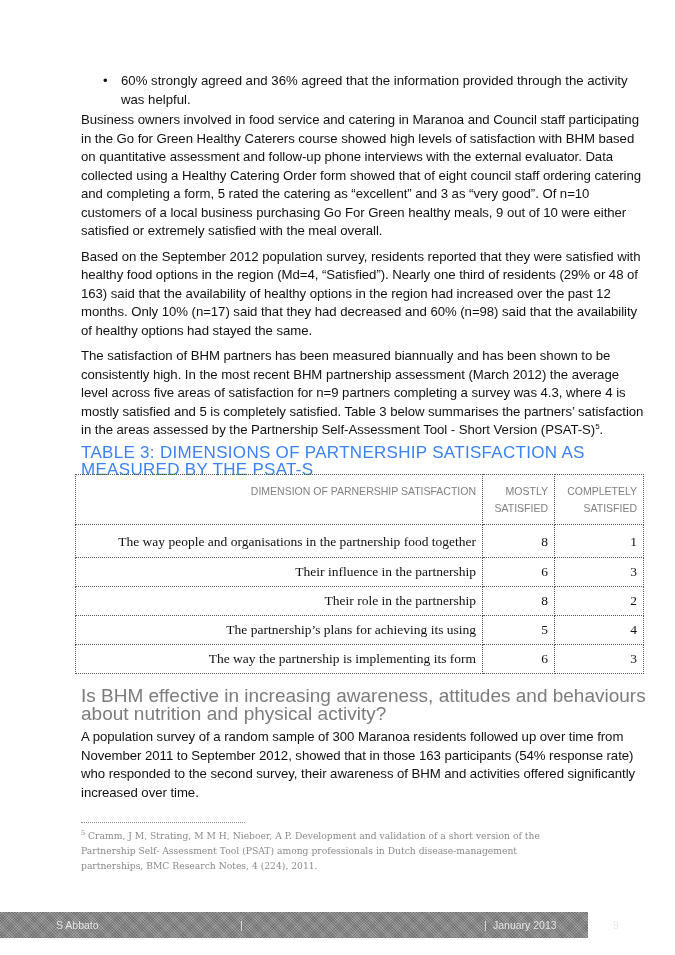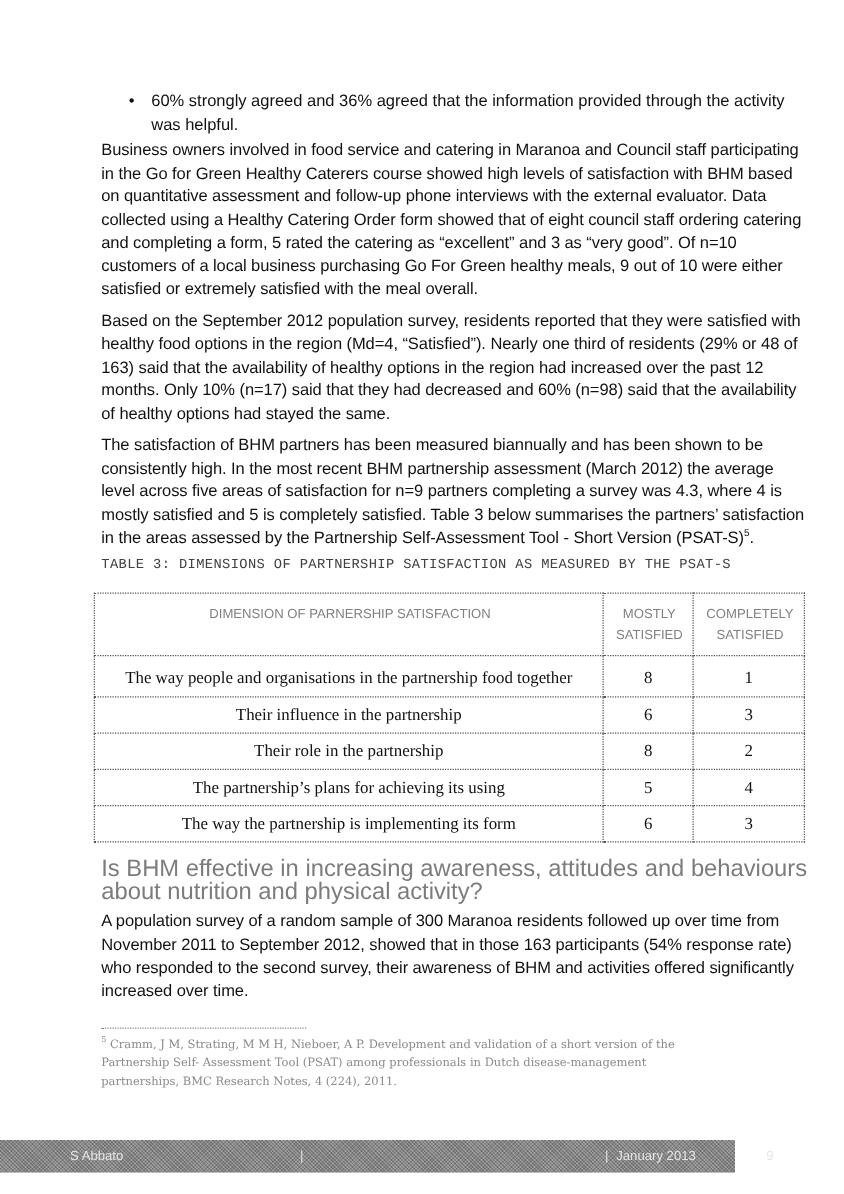--- a/index.html
+++ b/index.html
@@ -38,38 +38,37 @@
       line-height: 18.5px;
       margin: 0 0 7px 0;
       letter-spacing: -0.05px;
     }
     sup {
       font-size: 8px;
       line-height: 0;
       vertical-align: super;
     }
     .caption {
-      font-size: 11px;
+      font-size: 17px;
       line-height: 17px;
-      color: #404040;
+      color: #3b82f6;
       text-transform: uppercase;
       letter-spacing: 0.3px;
       margin: -3px 0 8px 0;
-      font-family: Liberation Mono, monospace;
     }
     table.psat {
       position: absolute;
       left: 75px;
       top: 474px;
       width: 569px;
       border-collapse: collapse;
     }
     table.psat th, table.psat td {
       border: 1.5px dotted #555555;
-      text-align: center;
+      text-align: right;
       vertical-align: top;
     }
     table.psat th {
       font-family: "Liberation Sans", sans-serif;
       font-weight: normal;
       font-size: 10.5px;
       line-height: 17px;
       color: #808080;
       text-transform: uppercase;
       padding: 8px 6px 6px 8px;

